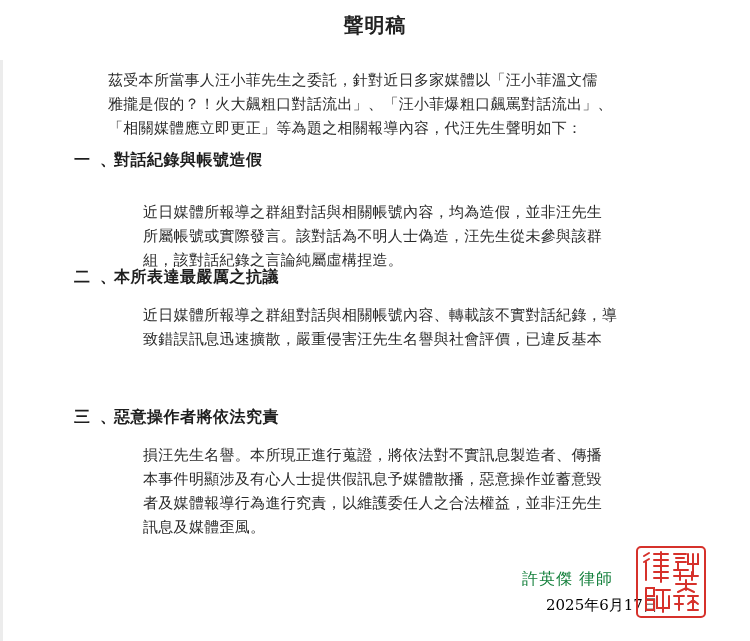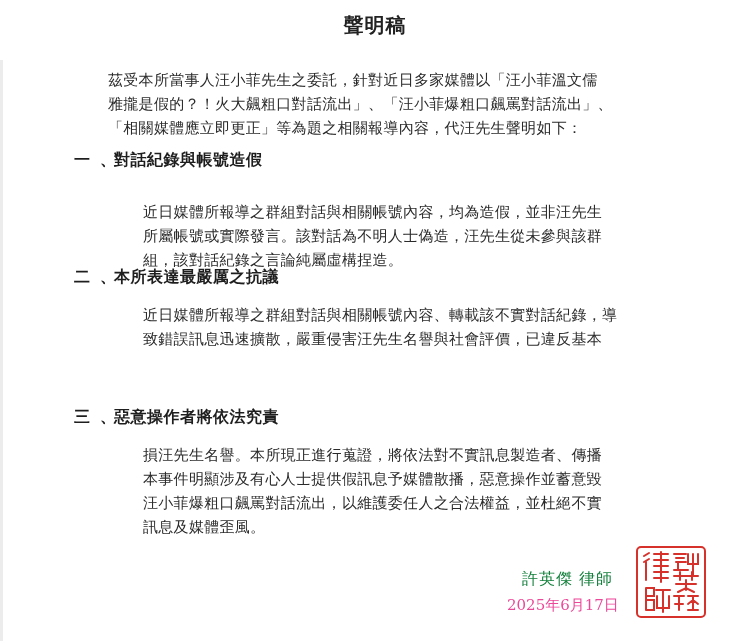--- a/index.html
+++ b/index.html
@@ -17,21 +17,21 @@
   .heading {
     position:absolute; left:74px; font-size:16px; font-weight:bold; color:#1e1e1e; letter-spacing:0.5px;
   }
   .heading .num { display:inline-block; width:26px; }
   .heading .sep { display:inline-block; width:14px; }
   .body-text { left:143px; width:520px; }
   .sign {
     position:absolute; left:522px; top:569px; font-size:16px; letter-spacing:1px; color:#15803d;
   }
   .date {
-    position:absolute; left:507px; top:596px; font-size:15px; color:#ec4899;
+    position:absolute; left:546px; top:596px; font-size:15px; color:#000000;
   }
   .seal {
     position:absolute; left:636px; top:546px; width:70px; height:72px;
     border:2.5px solid #d6312b; border-radius:5px; box-sizing:border-box;
   }
   .seal svg { position:absolute; left:0; top:0; }
 </style>
 </head>
 <body>
 
@@ -61,21 +61,21 @@
   <div>近日媒體所報導之群組對話與相關帳號內容、轉載該不實對話紀錄，導</div>
   <div>致錯誤訊息迅速擴散，嚴重侵害汪先生名譽與社會評價，已違反基本</div>
 </div>
 
 <div class="heading" style="top:407px;">
   <span class="num">三</span><span class="sep">、</span><span>惡意操作者將依法究責</span>
 </div>
 <div class="para body-text" style="top:443px;">
   <div>損汪先生名譽。本所現正進行蒐證，將依法對不實訊息製造者、傳播</div>
   <div>本事件明顯涉及有心人士提供假訊息予媒體散播，惡意操作並蓄意毀</div>
-  <div>汪小菲爆粗口飆罵對話流出，以維護委任人之合法權益，並杜絕不實</div>
+  <div>者及媒體報導行為進行究責，以維護委任人之合法權益，並非汪先生</div>
   <div>訊息及媒體歪風。</div>
 </div>
 
 <div class="sign">
   <span>許英傑</span>&nbsp;<span>律師</span>
 </div>
 <div class="date">2025年6月17日</div>
 
 <div class="seal">
   <svg width="66" height="68" viewBox="0 0 66 68" fill="none" stroke="#d6312b" stroke-width="2" stroke-linecap="round">

